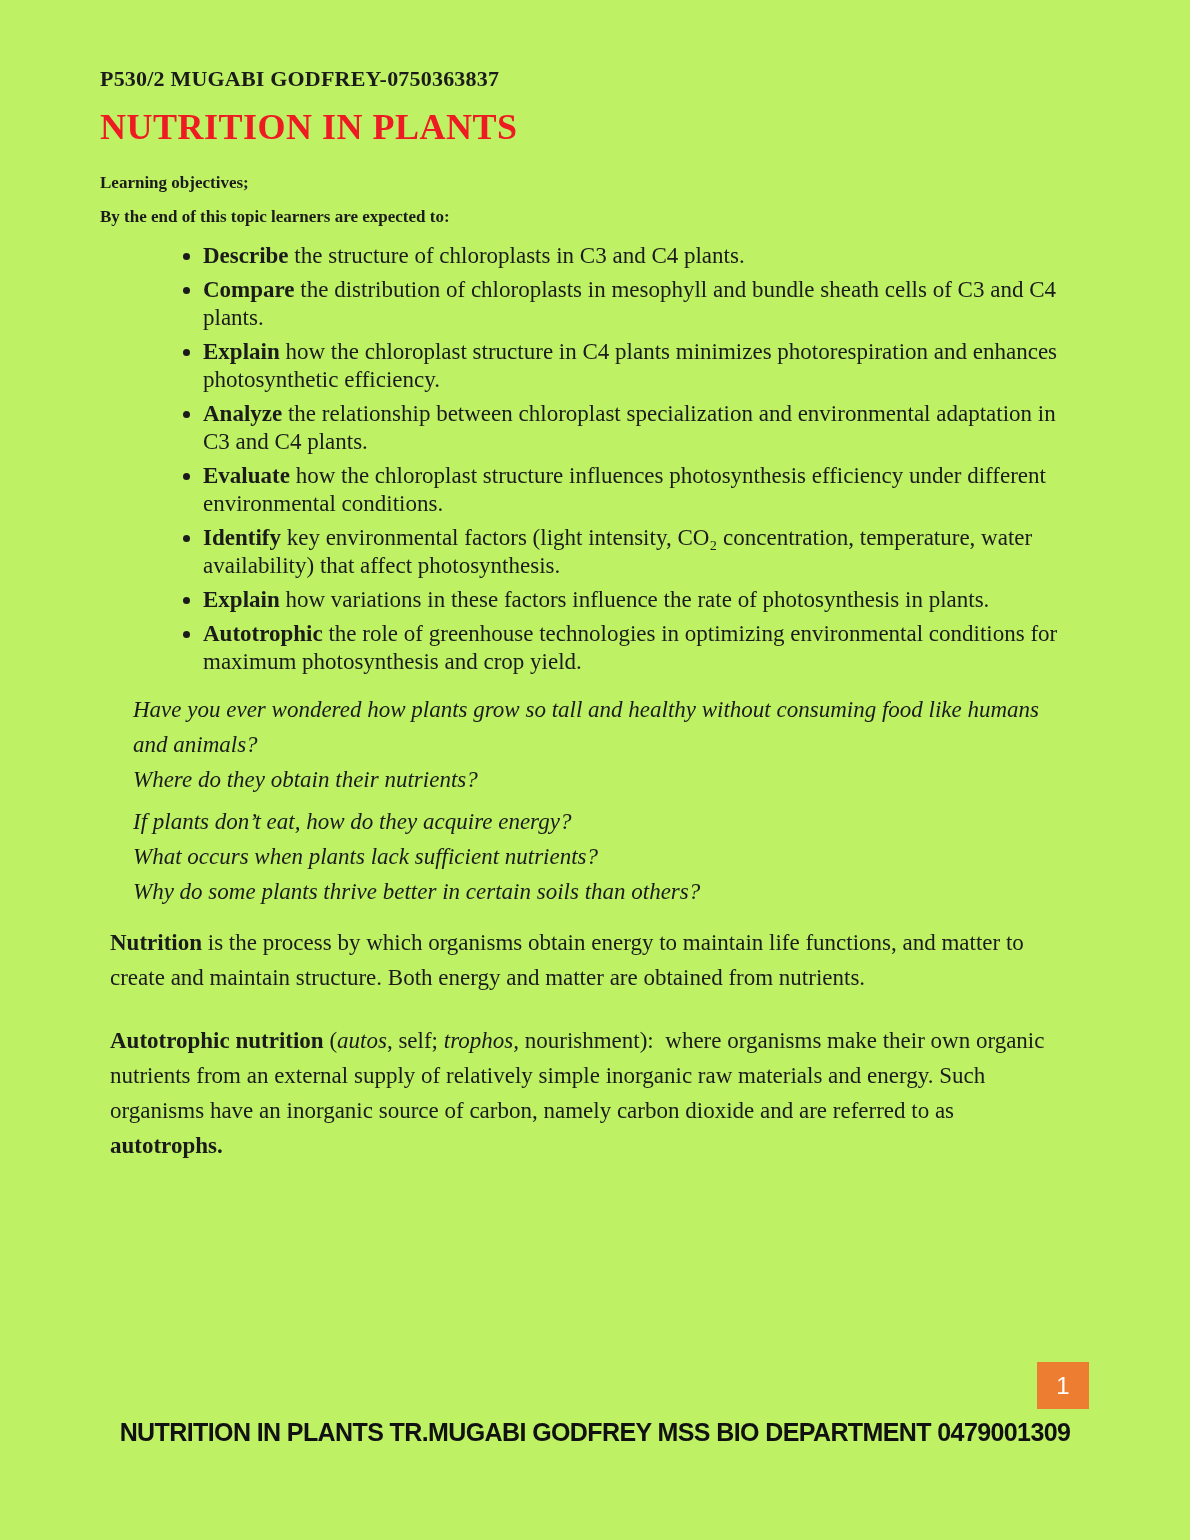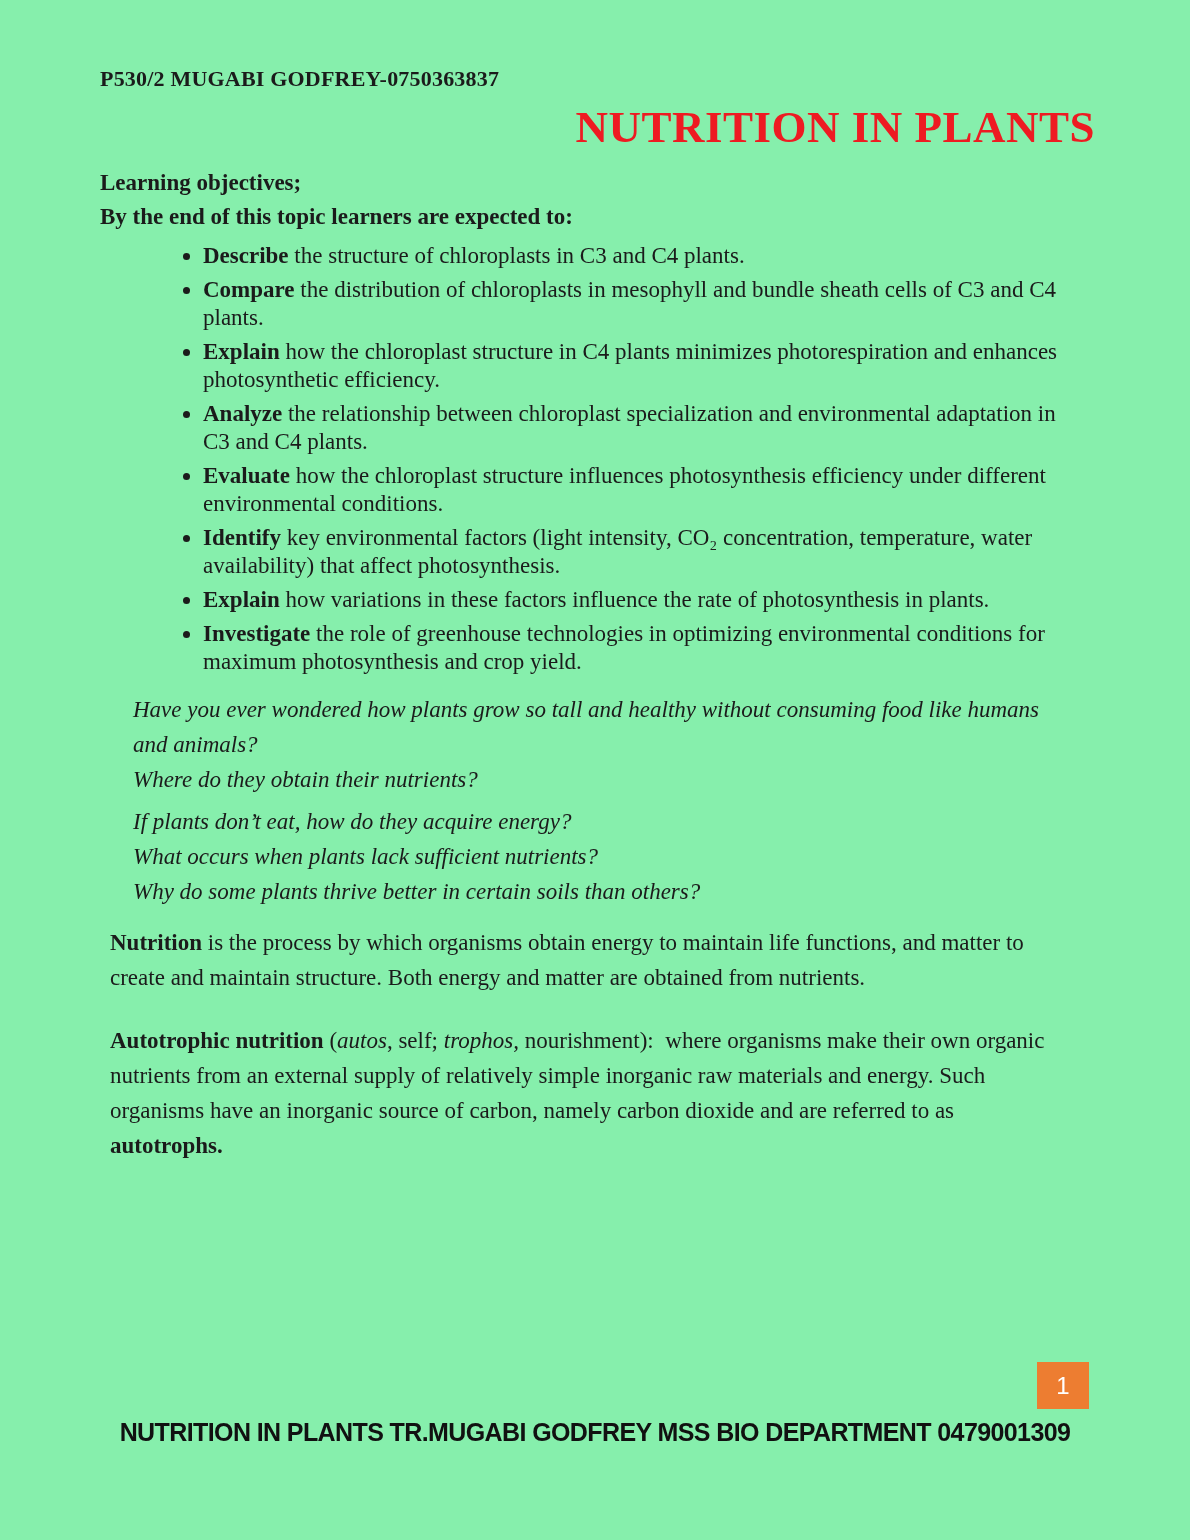--- a/index.html
+++ b/index.html
@@ -7,44 +7,44 @@
     --page-badge-bg:#ed7d31;
     --page-badge-text:#ffffff;
     --text:#1b1b1b;
   }
   *{box-sizing:border-box;}
   html,body{margin:0;padding:0;background:#ffffff;}
   .page{
     position:relative;
     width:1190px;height:1540px;
     margin:0 auto;
-    background:#86efac;
+    background:#bef264;
     color:var(--text);
     font-family:"Liberation Serif","DejaVu Serif",serif;
     font-size:23px;
     overflow:hidden;
   }
   .content{padding:66px 95px 0 100px;}
   .doc-header{
     font-weight:bold;
     font-size:22px;
     letter-spacing:.2px;
   }
   .doc-title{
     margin-top:8px;
-    text-align:right;
+    text-align:left;
     font-weight:bold;
-    font-size:45px;
+    font-size:36px;
     line-height:54px;
     color:var(--title-red);
     letter-spacing:.5px;
   }
   .obj-heading,.obj-intro{
     font-weight:bold;
-    font-size:23px;
+    font-size:17px;
     line-height:34px;
   }
   .obj-heading{margin-top:12px;}
   ul.objectives{
     margin:8px 0 16px 0;
     padding-left:103px;
     width:975px;
   }
   ul.objectives li{
     line-height:28px;
@@ -101,21 +101,21 @@
     <div class="obj-intro">By the end of this topic learners are expected to:</div>
 
     <ul class="objectives">
       <li><span class="b">Describe</span><span> the structure of chloroplasts in C3 and C4 plants.</span></li>
       <li><span class="b">Compare</span><span> the distribution of chloroplasts in mesophyll and bundle sheath cells of C3 and C4 plants.</span></li>
       <li><span class="b">Explain</span><span> how the chloroplast structure in C4 plants minimizes photorespiration and enhances photosynthetic efficiency.</span></li>
       <li><span class="b">Analyze</span><span> the relationship between chloroplast specialization and environmental adaptation in C3 and C4 plants.</span></li>
       <li><span class="b">Evaluate</span><span> how the chloroplast structure influences photosynthesis efficiency under different environmental conditions.</span></li>
       <li><span class="b">Identify</span><span> key environmental factors (light intensity, CO₂ concentration, temperature, water availability) that affect photosynthesis.</span></li>
       <li><span class="b">Explain</span><span> how variations in these factors influence the rate of photosynthesis in plants.</span></li>
-      <li><span class="b">Investigate</span><span> the role of greenhouse technologies in optimizing environmental conditions for maximum photosynthesis and crop yield.</span></li>
+      <li><span class="b">Autotrophic</span><span> the role of greenhouse technologies in optimizing environmental conditions for maximum photosynthesis and crop yield.</span></li>
     </ul>
 
     <div class="questions">
       <p>Have you ever wondered how plants grow so tall and healthy without consuming food like humans and animals?</p>
       <p>Where do they obtain their nutrients?</p>
       <p class="gap-before">If plants don’t eat, how do they acquire energy?</p>
       <p>What occurs when plants lack sufficient nutrients?</p>
       <p>Why do some plants thrive better in certain soils than others?</p>
     </div>
 

